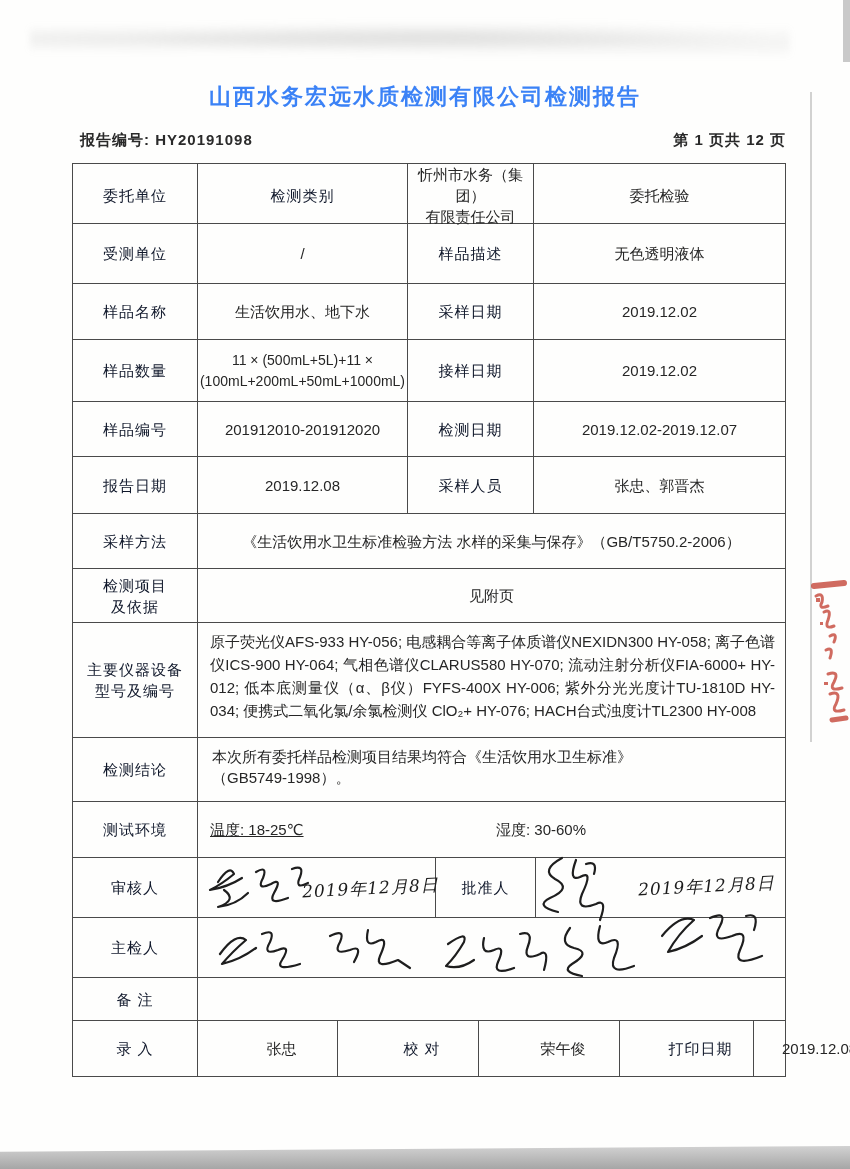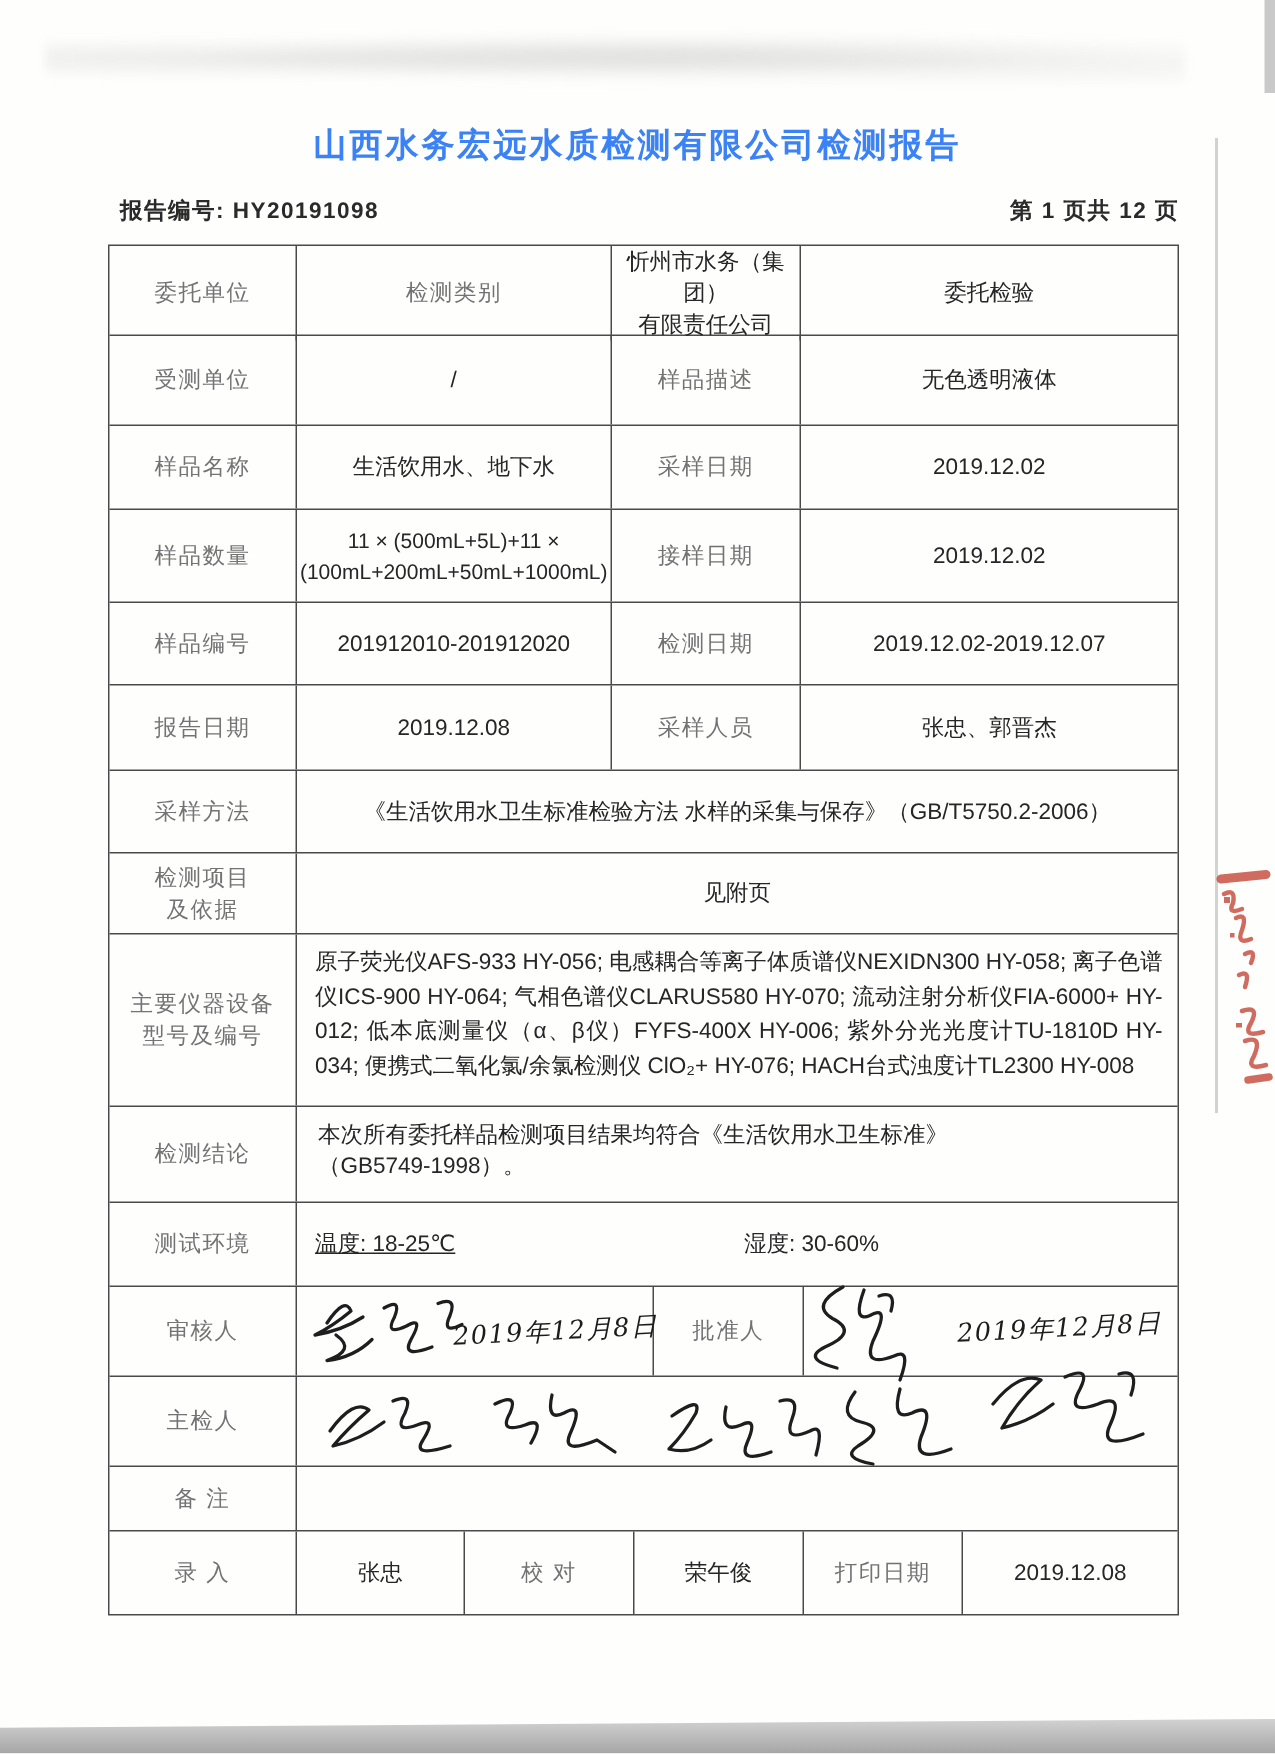--- a/index.html
+++ b/index.html
@@ -16,29 +16,29 @@
   .bottom-band{position:absolute;left:0;bottom:0;width:850px;height:23px;
     background:linear-gradient(#d2d2d2,#a6a6a6);clip-path:polygon(0 25%,100% 0,100% 100%,0 100%);}
   
   .title{position:absolute;left:0;top:82px;width:100%;text-align:center;
          font-size:22px;font-weight:bold;letter-spacing:2px;color:#3b82f6;}
   .meta{position:absolute;left:80px;top:131px;width:706px;display:flex;justify-content:space-between;
         font-size:15px;font-weight:600;letter-spacing:1px;color:#2a2a2a;}
   
   .table{position:absolute;left:72px;top:163px;width:714px;border:1.4px solid #4a4a4a;box-sizing:border-box;}
   .row{display:grid;box-sizing:border-box;border-bottom:1px solid #4a4a4a;}
-  .row:last-child{border-bottom:none;}
+  .row:last-child{border-bottom:none;gap:28px;}
   .c4{grid-template-columns:125px 210px 126px 1fr;}
   .cw{grid-template-columns:125px 1fr;}
   .ca{grid-template-columns:125px 238px 100px 1fr;}
   .c6{grid-template-columns:125px 112px 113px 113px 106px 1fr;}
   .cell{border-right:1px solid #4a4a4a;display:flex;align-items:center;justify-content:center;
         text-align:center;font-size:15px;line-height:21px;box-sizing:border-box;position:relative;}
   .row>.cell:last-child{border-right:none;}
-  .lab{letter-spacing:1px;color:#737373;}
+  .lab{letter-spacing:1px;color:#0f172a;}
   .pre{white-space:pre-line;}
   .left-top{align-items:flex-start;justify-content:flex-start;text-align:left;padding:8px 12px 0 14px;}
   .left-mid{justify-content:flex-start;text-align:left;padding:6px 10px 6px 12px;}
   .inst{font-size:15px;line-height:23px;text-align:justify;align-items:flex-start;padding-top:7px;}
   .env-cell{justify-content:flex-start;padding-left:12px;}
   .env-t{display:inline-block;width:262px;text-align:left;text-decoration:underline;}
   .env-h{display:inline-block;text-align:left;margin-left:24px;}
   
   .hand{font-style:italic;font-size:17px;letter-spacing:1px;color:#1c1c1c;transform:rotate(-3deg);
         font-family:"DejaVu Serif","Liberation Serif",serif;white-space:nowrap;}

